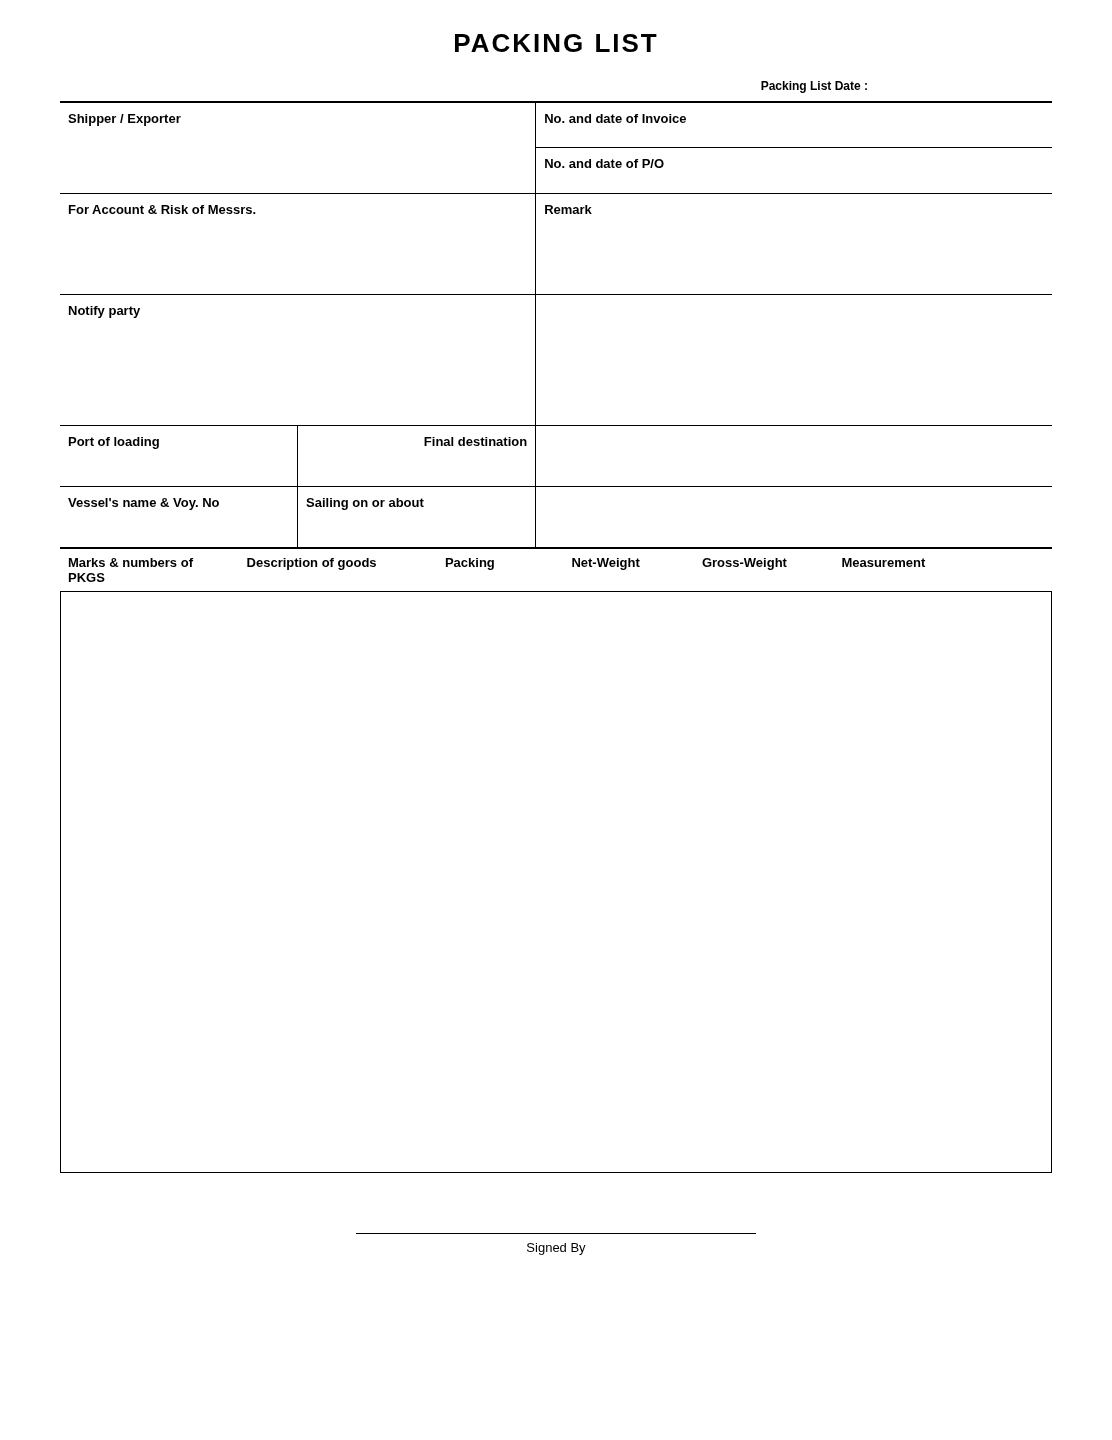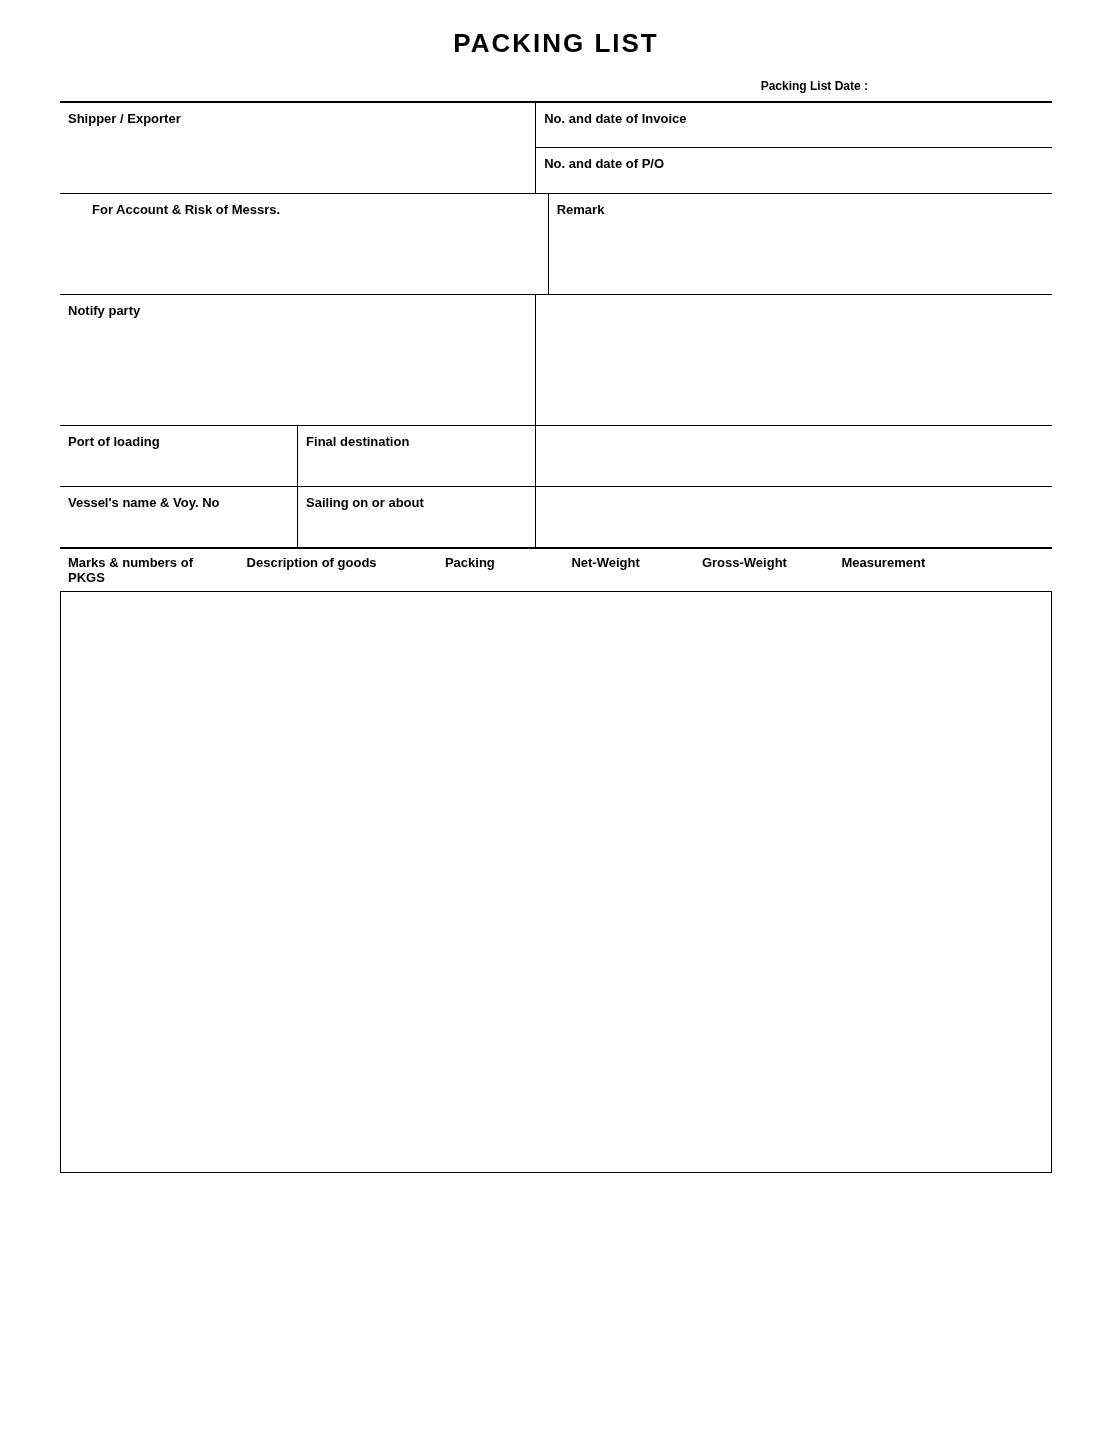--- a/index.html
+++ b/index.html
@@ -85,21 +85,20 @@
     .row-account {
       display: flex;
       border-bottom: 1.5px solid #000;
     }
 
     .col-account {
       width: 48%;
       border-right: 1.5px solid #000;
       padding: 6px 8px;
       min-height: 100px;
-      margin-left: 24px;
     }
 
     .col-remark {
       width: 52%;
       padding: 6px 8px;
     }
 
     
     .row-notify {
       display: flex;
@@ -129,20 +128,21 @@
       border-right: 1.5px solid #000;
       padding: 6px 8px;
       min-height: 60px;
     }
 
     .col-destination {
       width: 24%;
       border-right: 1.5px solid #000;
       padding: 6px 8px;
       min-height: 60px;
+      text-align: right;
     }
 
     .col-remark-cont2 {
       width: 52%;
       padding: 6px 8px;
     }
 
     
     .row-vessel {
       display: flex;
@@ -344,14 +344,20 @@
     <div class="col-measurement">
       <span class="field-label">Measurement</span>
     </div>
   </div>
 
   <div class="content-area" style="border-left:1.5px solid #000; border-right:1.5px solid #000; min-height:580px;">
   </div>
 
   <div class="bottom-line"></div>
 
+  <div class="signature-area">
+    <div class="signed-by-container">
+      <div class="signed-by-line"></div>
+      <span class="signed-by-label">Signed By</span>
+    </div>
+  </div>
 
 </div>
 
 </body></html>

